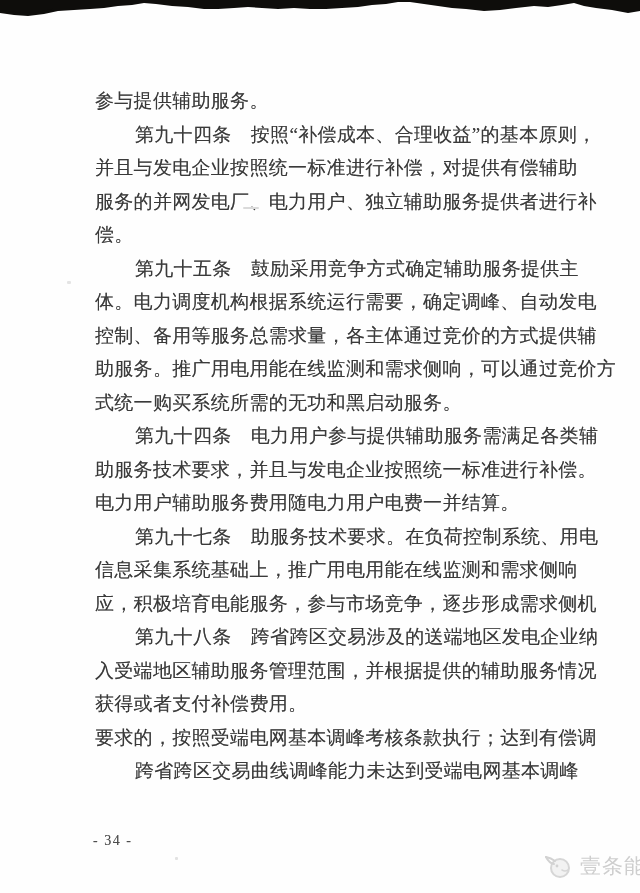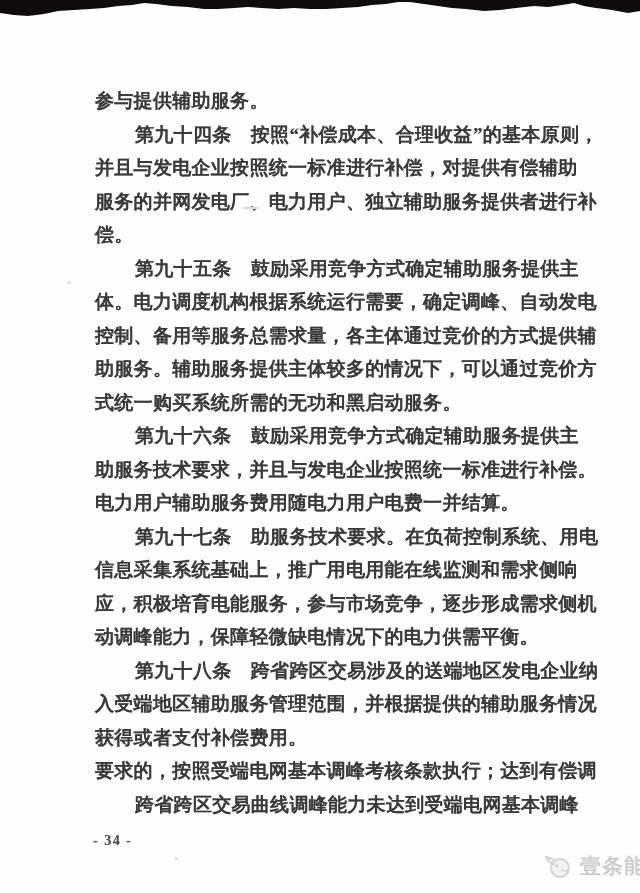--- a/index.html
+++ b/index.html
@@ -10,21 +10,20 @@
     overflow: hidden;
     background: #ffffff;
     font-family: "Liberation Serif", "DejaVu Serif", serif;
   }
 
   .page {
     position: relative;
     width: 640px;
     height: 893px;
     background: #fefefe;
-    font-weight: bold;
   }
 
   
   .scan-band {
     position: absolute;
     top: 0; left: 0;
     width: 640px;
     height: 20px;
     pointer-events: none;
   }
@@ -100,29 +99,28 @@
 
   <div class="text-block">
     <div class="line">参与提供辅助服务。</div>
     <div class="line indent">第九十四条　按照“补偿成本、合理收益”的基本原则，</div>
     <div class="line">并且与发电企业按照统一标准进行补偿，对提供有偿辅助</div>
     <div class="line">服务的并网发电厂、电力用户、独立辅助服务提供者进行补</div>
     <div class="line">偿。</div>
     <div class="line indent">第九十五条　鼓励采用竞争方式确定辅助服务提供主</div>
     <div class="line">体。电力调度机构根据系统运行需要，确定调峰、自动发电</div>
     <div class="line">控制、备用等服务总需求量，各主体通过竞价的方式提供辅</div>
-    <div class="line">助服务。辅助服务提供主体较多的情况下，可以通过竞价方</div>
+    <div class="line">助服务。推广用电用能在线监测和需求侧响，可以通过竞价方</div>
     <div class="line">式统一购买系统所需的无功和黑启动服务。</div>
-    <div class="line indent">第九十六条　鼓励采用竞争方式确定辅助服务提供主</div>
+    <div class="line indent">第九十四条　电力用户参与提供辅助服务需满足各类辅</div>
     <div class="line">助服务技术要求，并且与发电企业按照统一标准进行补偿。</div>
     <div class="line">电力用户辅助服务费用随电力用户电费一并结算。</div>
     <div class="line indent">第九十七条　助服务技术要求。在负荷控制系统、用电</div>
     <div class="line">信息采集系统基础上，推广用电用能在线监测和需求侧响</div>
     <div class="line">应，积极培育电能服务，参与市场竞争，逐步形成需求侧机</div>
-    <div class="line">动调峰能力，保障轻微缺电情况下的电力供需平衡。</div>
     <div class="line indent">第九十八条　跨省跨区交易涉及的送端地区发电企业纳</div>
     <div class="line">入受端地区辅助服务管理范围，并根据提供的辅助服务情况</div>
     <div class="line">获得或者支付补偿费用。</div>
     <div class="line">要求的，按照受端电网基本调峰考核条款执行；达到有偿调</div>
     <div class="line indent">跨省跨区交易曲线调峰能力未达到受端电网基本调峰</div>
   </div>
 
   <div class="page-number">- 34 -</div>
 
   <div class="speck speck-dash"></div>

